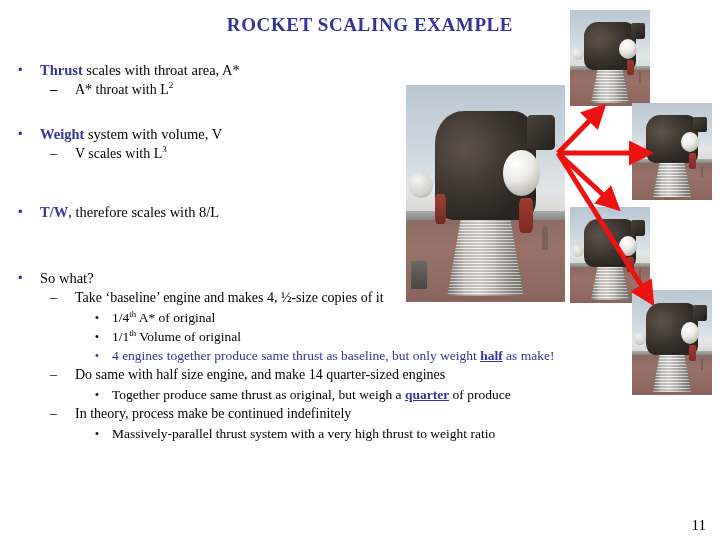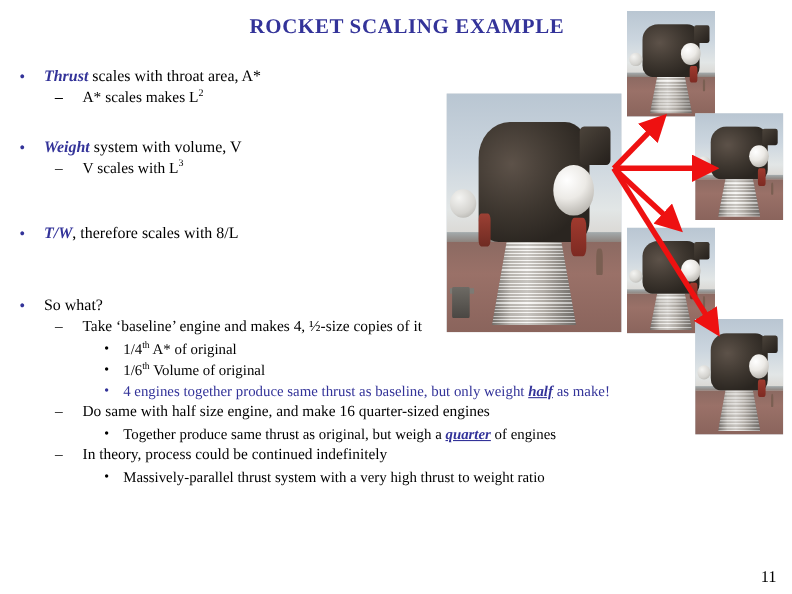--- a/index.html
+++ b/index.html
@@ -63,21 +63,21 @@
     line-height:19px;
   }
   .lvl3 > .bullet{
     position:absolute;left:95px;top:0;
     font-family:"Liberation Sans",sans-serif;
     font-size:11px;
   }
   .lvl3.blue > .bullet{color:#333399;}
 
   .blue{color:#333399;}
-  .b{font-weight:bold;font-style:italic;}
+  .b{font-weight:bold;}
   .u{text-decoration:underline;}
   sup{font-size:.65em;vertical-align:super;line-height:0;}
 
   .gap-sm{height:14px;}
   .gap-md{height:22px;}
   .gap-lg{height:24px;}
 
   .pagenum{
     position:absolute;
     right:14px;bottom:6px;
@@ -280,21 +280,21 @@
       <span class="b blue">Thrust</span><span> scales with throat area, A*</span>
     </div>
     <div class="lvl2">
       <span class="dash">–</span>
     </div>
     <div class="lvl2">
       <span class="dash">–</span>
     </div>
     <div class="lvl2">
       <span class="dash">–</span>
-      <span>A* scales makes L</span><sup>2</sup>
+      <span>A* throat with L</span><sup>2</sup>
     </div>
 
     <div class="gap-lg"></div>
 
     <div class="lvl1">
       <span class="bullet">•</span>
       <span class="b blue">Weight</span><span> system with volume, V</span>
     </div>
     <div class="lvl2">
       <span class="dash">–</span>
@@ -319,37 +319,37 @@
     <div class="lvl2">
       <span class="dash">–</span>
       <span>Take ‘baseline’ engine and makes 4, ½-size copies of it</span>
     </div>
     <div class="lvl3">
       <span class="bullet">•</span>
       <span>1/4</span><sup>th</sup><span> A* of original</span>
     </div>
     <div class="lvl3">
       <span class="bullet">•</span>
-      <span>1/6</span><sup>th</sup><span> Volume of original</span>
+      <span>1/1</span><sup>th</sup><span> Volume of original</span>
     </div>
     <div class="lvl3 blue">
       <span class="bullet">•</span>
       <span class="blue">4 engines together produce same thrust as baseline, but only weight </span><span class="blue b u">half</span><span class="blue"> as make!</span>
     </div>
     <div class="lvl2">
       <span class="dash">–</span>
-      <span>Do same with half size engine, and make 16 quarter-sized engines</span>
+      <span>Do same with half size engine, and make 14 quarter-sized engines</span>
     </div>
     <div class="lvl3">
       <span class="bullet">•</span>
-      <span>Together produce same thrust as original, but weigh a </span><span class="blue b u">quarter</span><span> of engines</span>
-    </div>
-    <div class="lvl2">
-      <span class="dash">–</span>
-      <span>In theory, process could be continued indefinitely</span>
+      <span>Together produce same thrust as original, but weigh a </span><span class="blue b u">quarter</span><span> of produce</span>
+    </div>
+    <div class="lvl2">
+      <span class="dash">–</span>
+      <span>In theory, process make be continued indefinitely</span>
     </div>
     <div class="lvl3">
       <span class="bullet">•</span>
       <span>Massively-parallel thrust system with a very high thrust to weight ratio</span>
     </div>
 
   </div>
 
   <div class="pagenum">11</div>
 

